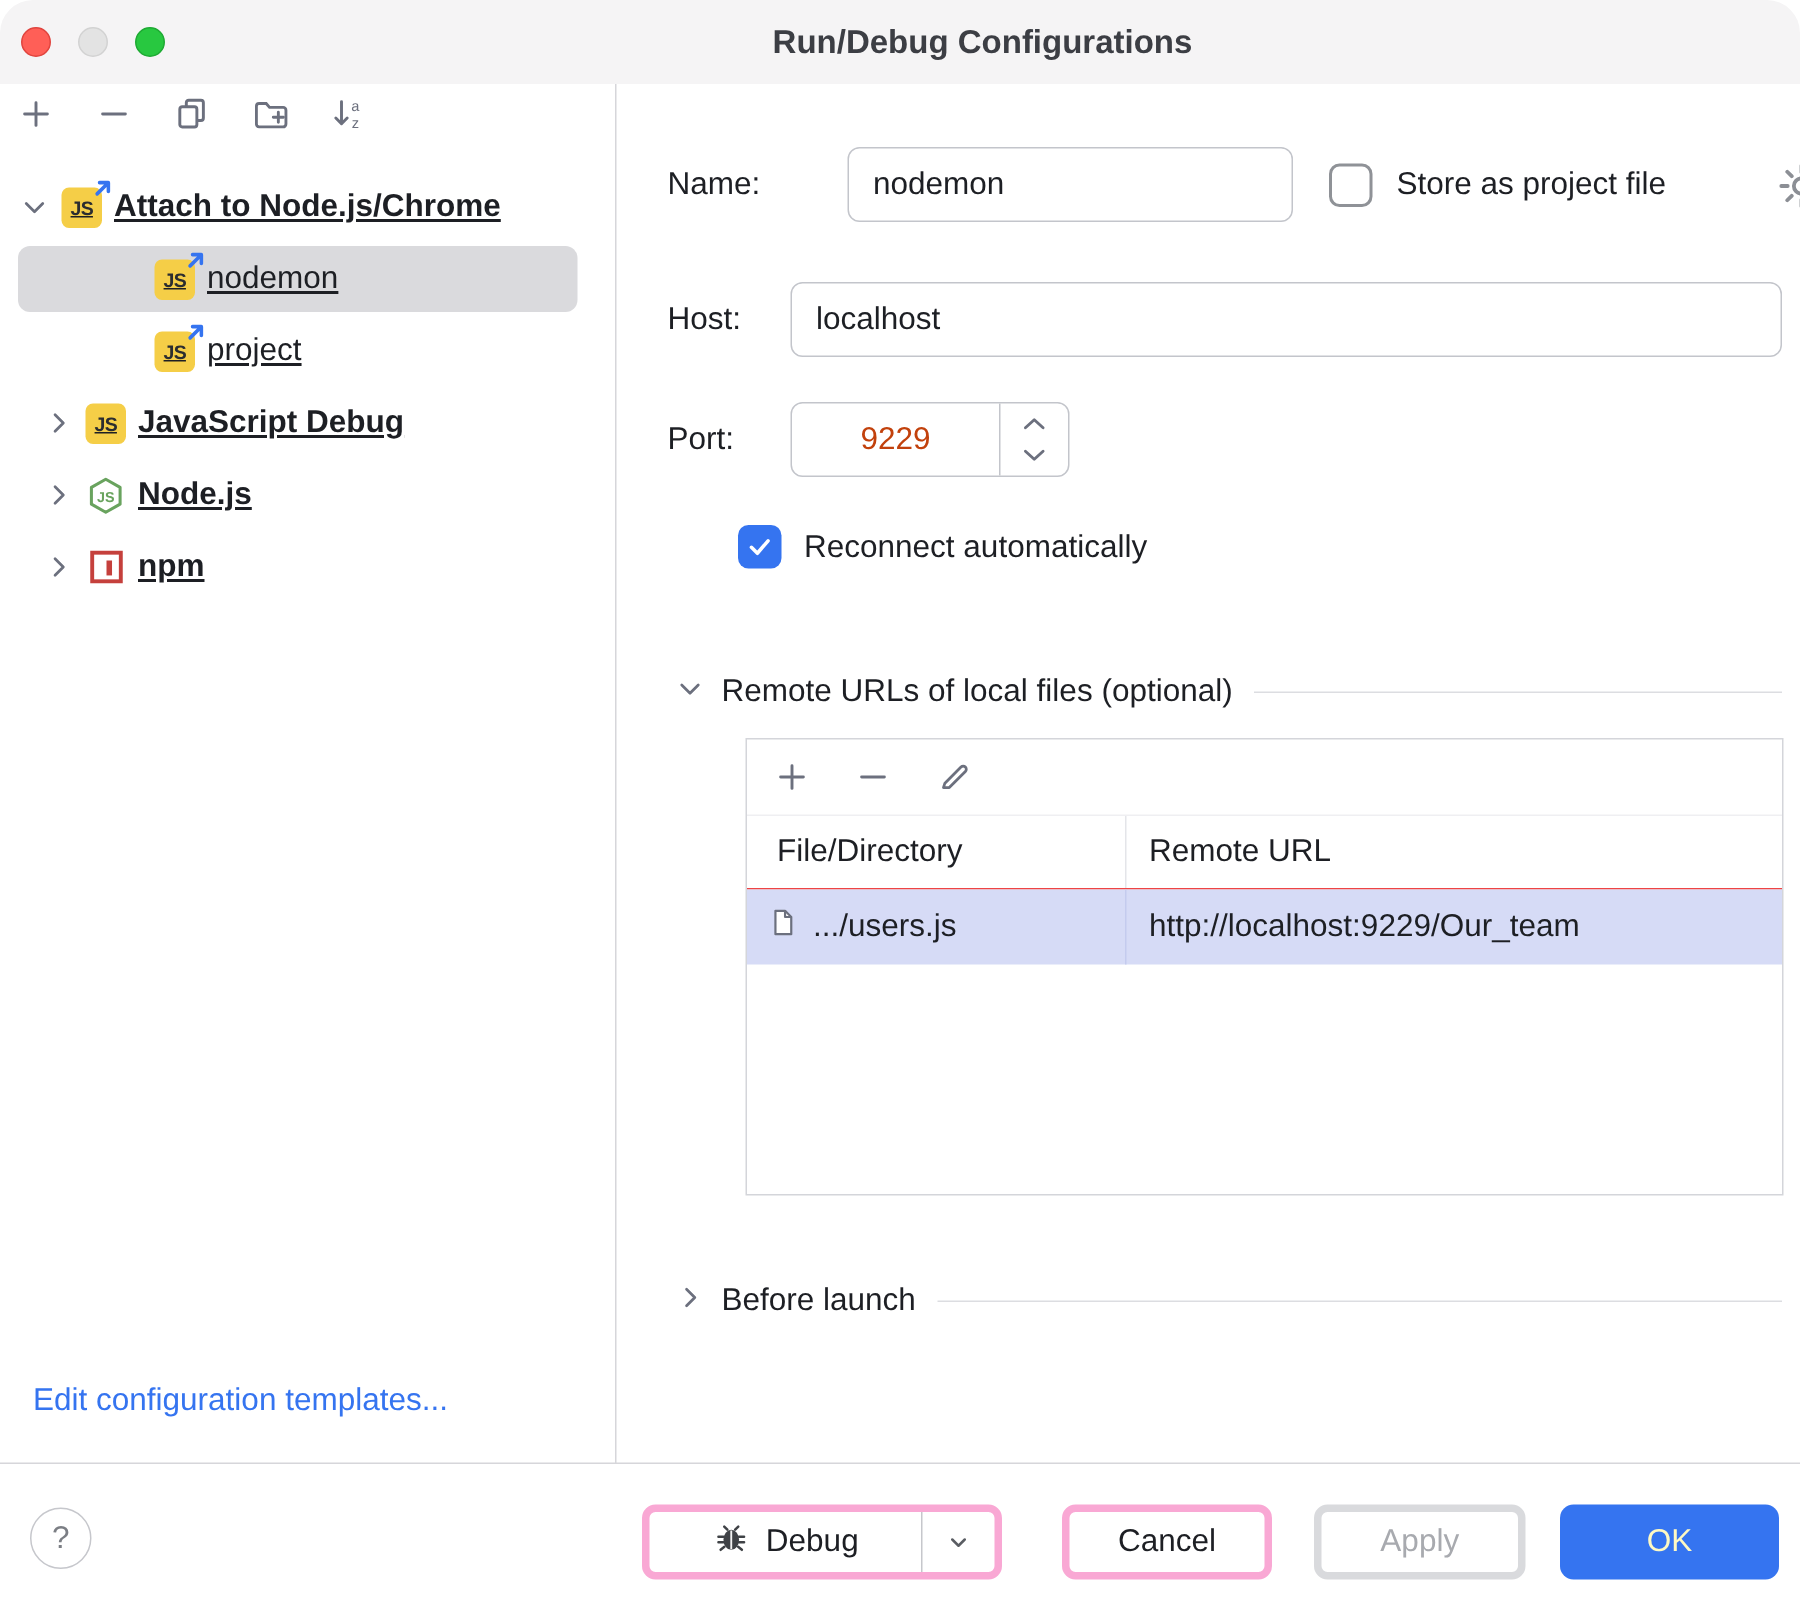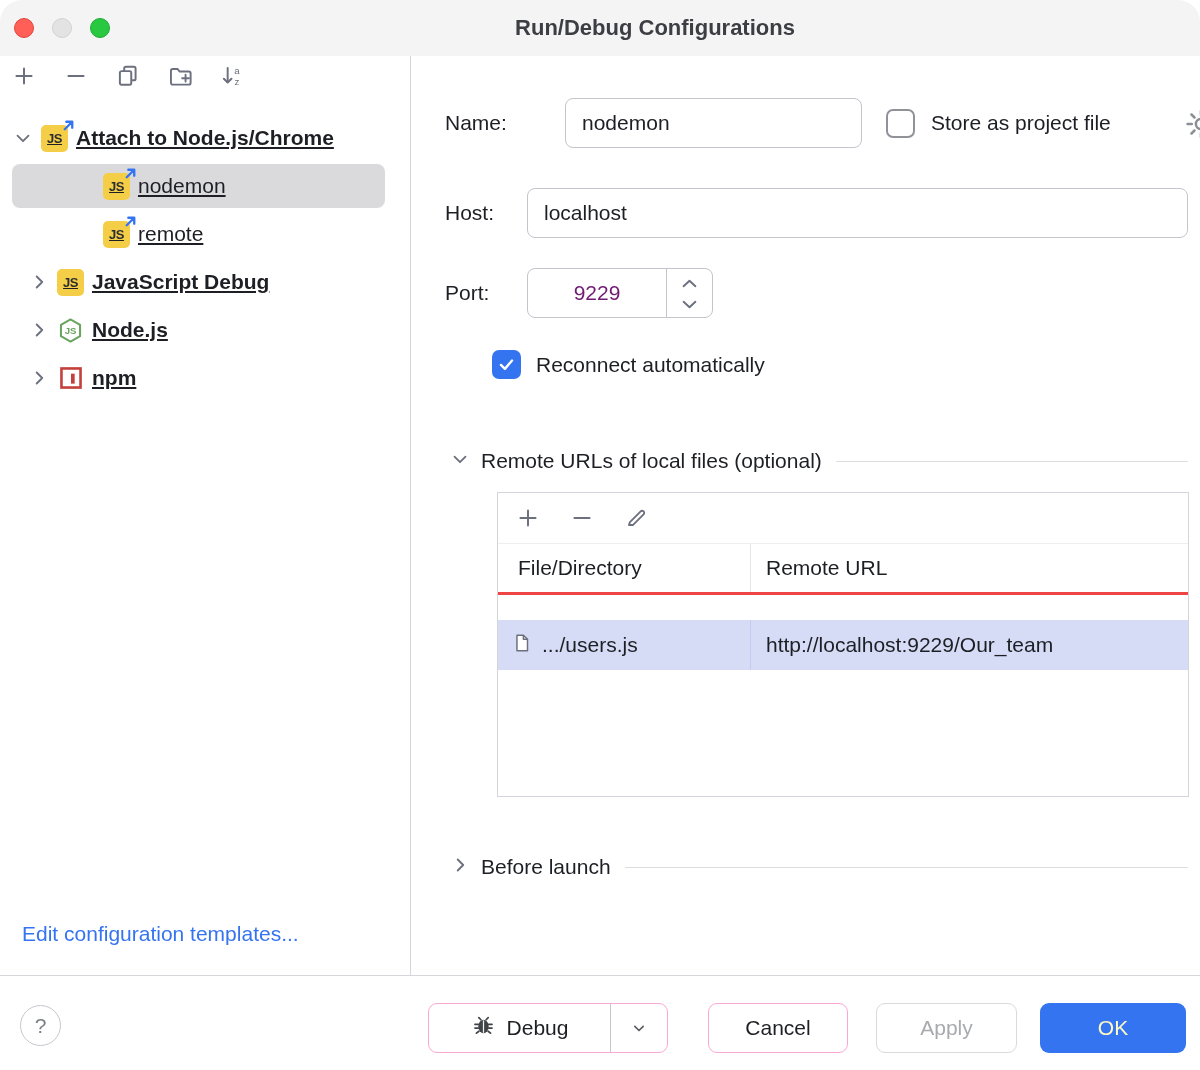--- a/index.html
+++ b/index.html
@@ -47,53 +47,53 @@
            font-family:"Liberation Sans","DejaVu Sans",sans-serif;font-size:21px;color:#1d1f24;
            padding:0 16px;box-sizing:border-box;outline:none;}
   #inp-name{left:565px;top:98px;width:297px;}
   #inp-host{left:527px;top:188px;width:661px;}
   .chk-off{position:absolute;left:886px;top:109px;width:29px;height:29px;border:2px solid #8f9297;
            border-radius:7px;box-sizing:border-box;background:#fff;}
   #gear-store{position:absolute;left:1184px;top:107px;}
   .portwrap{position:absolute;left:527px;top:268px;width:186px;height:50px;border:1px solid #c3c5cb;
             border-radius:8px;box-sizing:border-box;background:#fff;}
   .portwrap input{position:absolute;left:0;top:0;width:138px;height:48px;border:none;background:transparent;
-            font-family:"Liberation Sans","DejaVu Sans",sans-serif;font-size:21px;color:#701a75;
+            font-family:"Liberation Sans","DejaVu Sans",sans-serif;font-size:21px;color:#c2410c;
             text-align:center;outline:none;padding:0;}
   .stepper{position:absolute;right:0;top:0;width:45px;height:48px;border-left:1px solid #c3c5cb;
            display:flex;flex-direction:column;align-items:center;justify-content:center;gap:3px;}
   .chkrow{position:absolute;left:450px;top:350px;display:flex;align-items:center;gap:15px;margin-left:42px;}
   .chk-on{width:29px;height:29px;background:#3574f0;border-radius:7px;display:flex;align-items:center;justify-content:center;}
   .chk-label{font-size:21px;color:#1d1f24;}
 
   
   .section{position:absolute;left:449px;right:12px;display:flex;align-items:center;}
   #sec-remote{top:447px;height:28px;}
   #sec-before{top:853px;height:28px;}
   .sec-label{font-size:21px;margin-left:10px;color:#1d1f24;}
   .sec-line{flex:1;height:1px;background:#dcdde1;margin-left:14px;}
 
   
   #tbl{position:absolute;left:497px;top:492px;width:692px;height:305px;border:1px solid #d4d5da;
        box-sizing:border-box;background:#fff;}
   .tbl-toolbar{height:50px;display:flex;align-items:center;padding-left:16px;gap:26px;border-bottom:1px solid #efeff2;}
-  .tbl-head{height:48px;display:flex;align-items:stretch;border-bottom:3px solid #ef4444;}
+  .tbl-head{height:48px;display:flex;align-items:stretch;border-bottom:1px solid #ef4444;}
   .th1{width:253px;display:flex;align-items:center;padding-left:20px;box-sizing:border-box;
        border-right:1px solid #e4e5e9;font-size:21px;}
   .th2{flex:1;display:flex;align-items:center;padding-left:15px;font-size:21px;}
-  .tbl-row{height:50px;display:flex;background:#d6dbf6;margin-top:25px;}
+  .tbl-row{height:50px;display:flex;background:#d6dbf6;}
   .td1{width:253px;display:flex;align-items:center;padding-left:13px;box-sizing:border-box;
        border-right:1px solid #c4cbee;gap:9px;font-size:21px;}
   .td2{flex:1;display:flex;align-items:center;padding-left:15px;font-size:21px;}
 
   
   .help{position:absolute;left:20px;top:1005px;width:41px;height:41px;border:1px solid #c6c7cc;border-radius:50%;
         display:flex;align-items:center;justify-content:center;font-size:21px;color:#7b7e84;background:#fff;
         box-sizing:border-box;cursor:pointer;}
-  .btn{position:absolute;top:1003px;height:50px;border:1px solid #f9a8d4;border-radius:9px;background:#fff;
+  .btn{position:absolute;top:1003px;height:50px;border:5px solid #f9a8d4;border-radius:9px;background:#fff;
        font-size:21px;color:#1d1f24;display:flex;align-items:center;justify-content:center;box-sizing:border-box;cursor:pointer;}
   #btn-debug{left:428px;width:240px;padding:0;justify-content:flex-start;}
   .dbg-main{width:181px;height:100%;display:flex;align-items:center;justify-content:center;gap:11px;}
   .dbg-div{width:1px;height:100%;background:#c6c7cc;}
   .dbg-arrow{flex:1;height:100%;display:flex;align-items:center;justify-content:center;}
   #btn-cancel{left:708px;width:140px;}
   #btn-apply{left:876px;width:141px;color:#a8aaaf;border-color:#d9dadd;cursor:default;}
   #btn-ok{left:1040px;width:146px;background:#3574f0;border:none;color:#fef9c3;}
 </style>
 </head>
@@ -174,21 +174,21 @@
       <span class="tlabel">nodemon</span>
     </div>
 
     <div class="tree-row" style="padding-left:98px">
       <span class="jsicon">
           <b>JS</b>
         <svg class="arrow" width="15" height="15" viewBox="0 0 14 14">
             <path d="M3.5 10.5 10 4M5 3.5h5.5V9" fill="none" stroke="#3574f0" stroke-width="2.2" stroke-linecap="round" stroke-linejoin="round"></path>
           </svg>
       </span>
-      <span class="tlabel">remote</span>
+      <span class="tlabel">project</span>
     </div>
 
     <div class="tree-row group" style="padding-left:26px">
       <span class="tw">
         <svg width="22" height="22" viewBox="0 0 24 24">
             <polyline points="9.5 6 15.5 12 9.5 18" fill="none" stroke="#6c707e" stroke-width="2" stroke-linecap="round" stroke-linejoin="round"></polyline>
           </svg>
       </span>
       <span class="jsicon">
           <b>JS</b>

